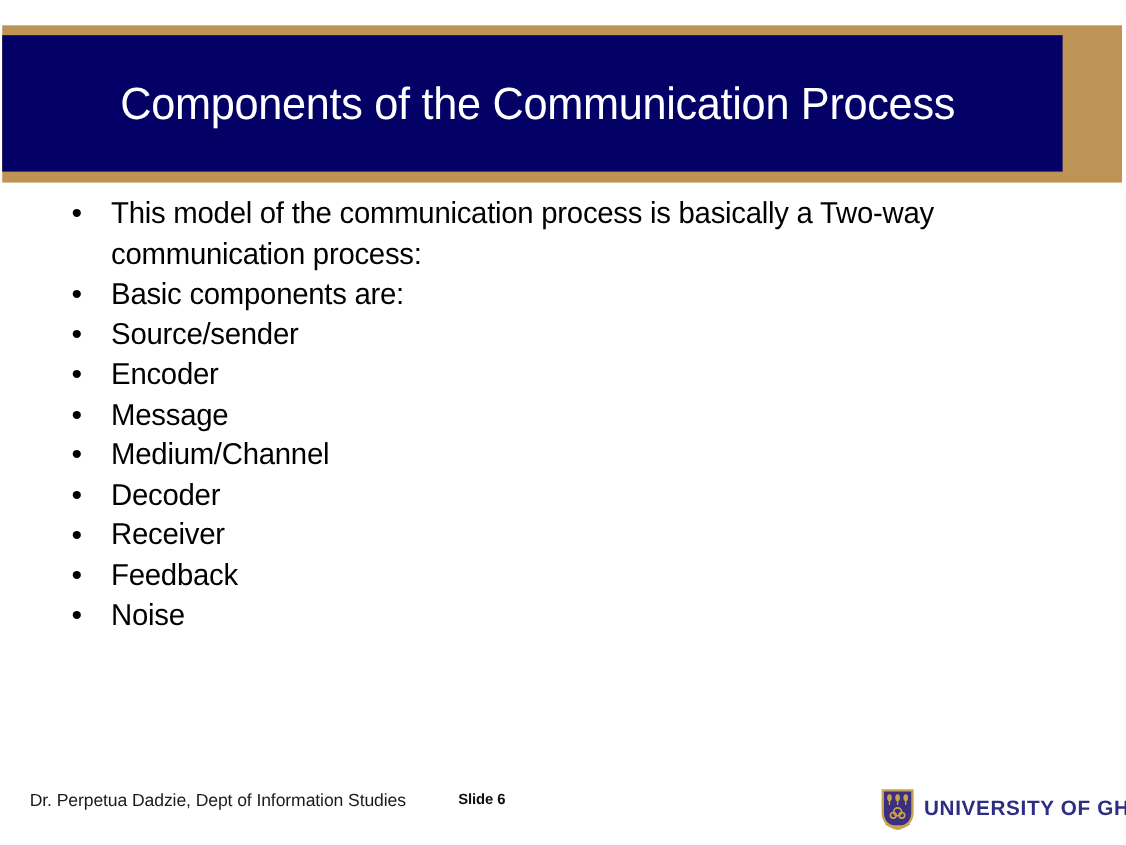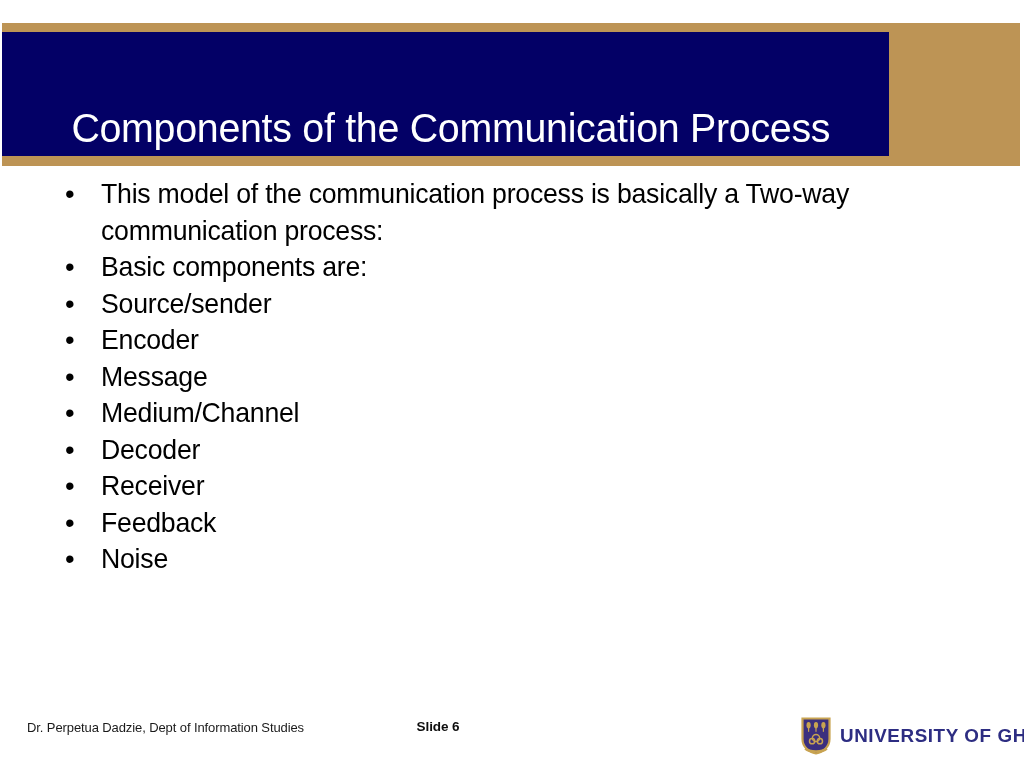--- a/index.html
+++ b/index.html
@@ -29,25 +29,25 @@
     width: 1018px;
     height: 143px;
     background: #bd9455;
     padding: 0;
     box-sizing: border-box;
   }
   .title-inner {
     position: absolute;
     left: 0px;
     top: 9px;
-    width: 887px;
+    width: 964px;
     height: 124px;
     background: #030066;
     display: flex;
-    align-items: flex-end;
+    align-items: center;
     justify-content: center;
     box-sizing: border-box;
   }
   .title-text {
     color: #ffffff;
     font-family: "Liberation Sans", sans-serif;
     font-size: 41px;
     font-weight: 400;
     line-height: 1.33;
     text-align: center;
@@ -96,21 +96,21 @@
     transform: scaleX(0.97);
     transform-origin: left center;
   }
 
   
   .footer-author {
     position: absolute;
     left: 27px;
     top: 720px;
     font-family: "Liberation Sans", sans-serif;
-    font-size: 13px;
+    font-size: 16px;
     color: #1a1a1a;
     letter-spacing: -0.1px;
     white-space: nowrap;
   }
   .footer-slide {
     position: absolute;
     left: 0;
     top: 719px;
     width: 1024px;
     text-align: center;

